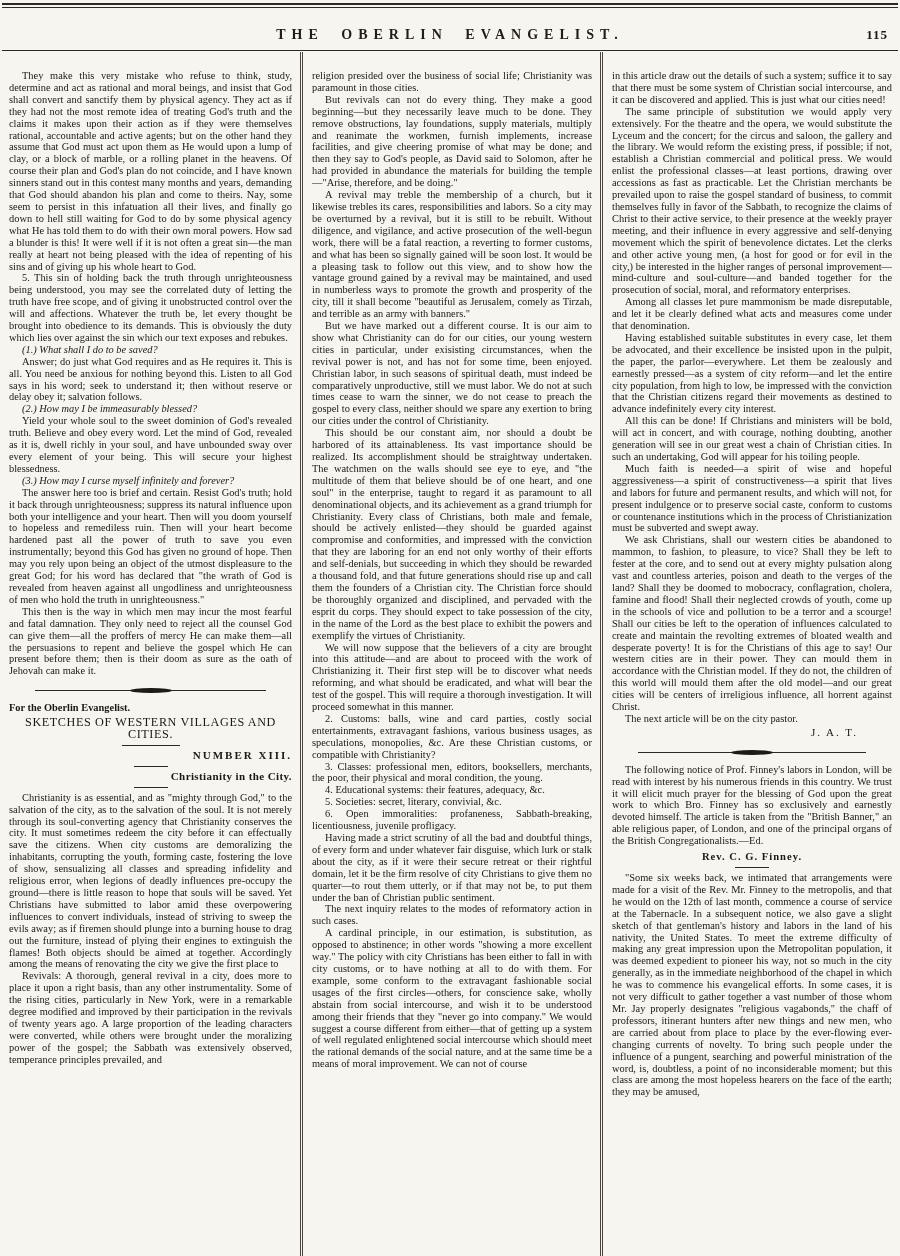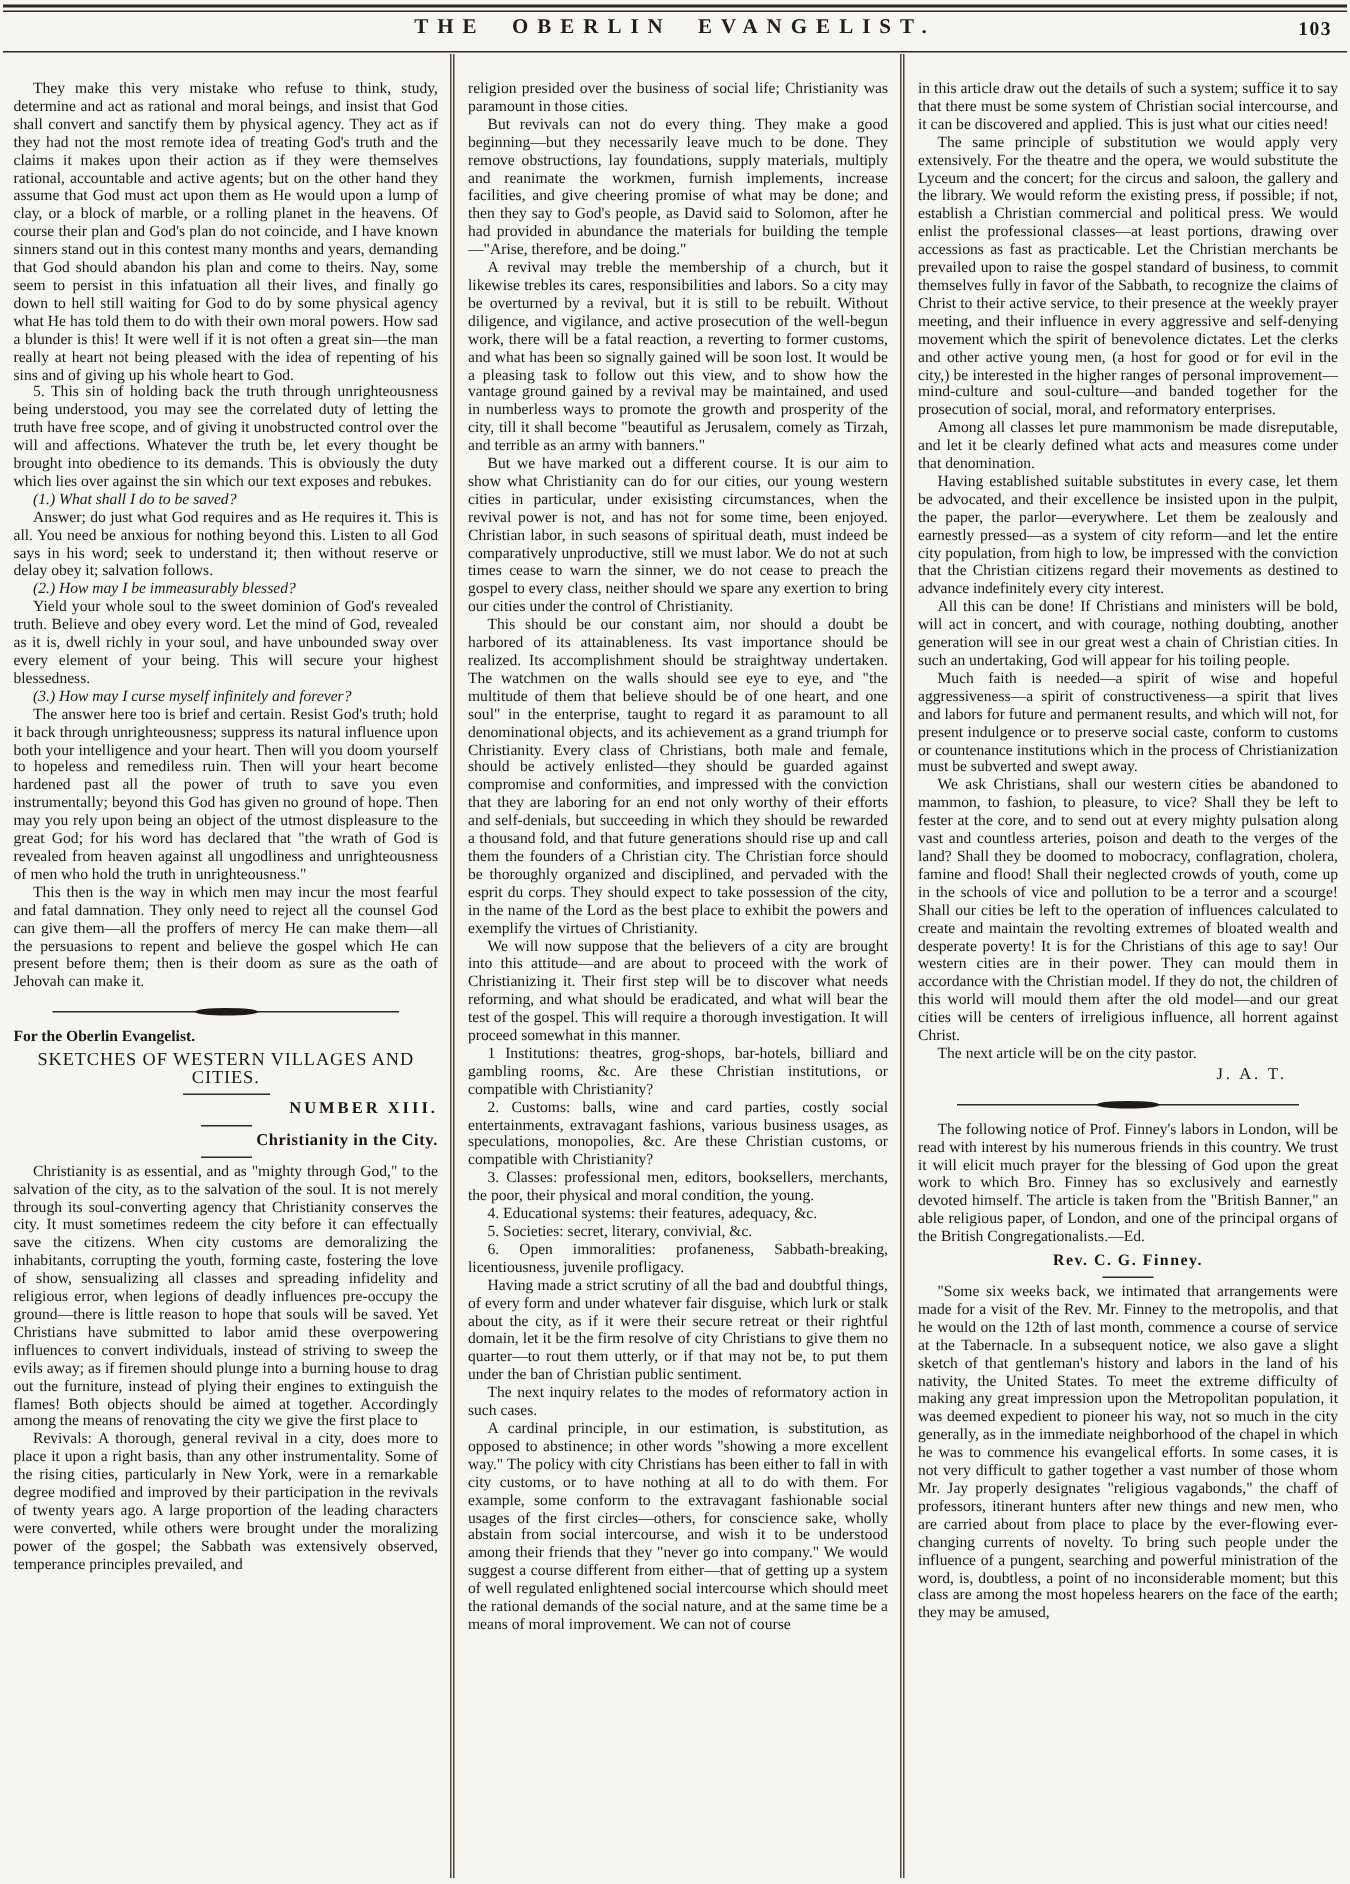--- a/index.html
+++ b/index.html
@@ -11,21 +11,21 @@
   }
   .page{
     position:relative;width:900px;height:1256px;
     background:#f7f5ef;
     overflow:hidden;
     box-sizing:border-box;
   }
   
   .rule-thick{height:2px;background:#2d2822;margin:3px 2px 0 2px;}
   .rule-thin{height:1px;background:#2d2822;margin:2px 2px 0 2px;}
-  .header-row{position:relative;height:24px;}
+  .header-row{position:relative;height:24px;margin-top:16px;}
   .masthead{
     position:absolute;left:0;right:0;top:3px;
     text-align:center;
     font-size:14px;font-weight:bold;
     letter-spacing:6px;word-spacing:8px;
     color:#221d17;
   }
   .page-num{
     position:absolute;right:12px;top:3px;
     font-size:13px;font-weight:bold;letter-spacing:1px;
@@ -66,21 +66,21 @@
 </head>
 <body>
 
 <div class="page">
 
   <div class="rule-thick"></div>
   <div class="rule-thin"></div>
 
   <div class="header-row">
     <div class="masthead">THE OBERLIN EVANGELIST.</div>
-    <div class="page-num">103</div>
+    <div class="page-num">115</div>
   </div>
 
   <div class="rule-thin"></div>
 
   <div class="cols">
 
     <div class="col">
       <p>They make this very mistake who refuse to think, study, determine and act as rational and moral beings, and insist that God shall convert and sanctify them by physical agency. They act as if they had not the most remote idea of treating God's truth and the claims it makes upon their action as if they were themselves rational, accountable and active agents; but on the other hand they assume that God must act upon them as He would upon a lump of clay, or a block of marble, or a rolling planet in the heavens. Of course their plan and God's plan do not coincide, and I have known sinners stand out in this contest many months and years, demanding that God should abandon his plan and come to theirs. Nay, some seem to persist in this infatuation all their lives, and finally go down to hell still waiting for God to do by some physical agency what He has told them to do with their own moral powers. How sad a blunder is this! It were well if it is not often a great sin—the man really at heart not being pleased with the idea of repenting of his sins and of giving up his whole heart to God.</p>
       <p>5. This sin of holding back the truth through unrighteousness being understood, you may see the correlated duty of letting the truth have free scope, and of giving it unobstructed control over the will and affections. Whatever the truth be, let every thought be brought into obedience to its demands. This is obviously the duty which lies over against the sin which our text exposes and rebukes.</p>
       <p class="qline">(1.) What shall I do to be saved?</p>
@@ -102,21 +102,20 @@
       <p>Revivals: A thorough, general revival in a city, does more to place it upon a right basis, than any other instrumentality. Some of the rising cities, particularly in New York, were in a remarkable degree modified and improved by their participation in the revivals of twenty years ago. A large proportion of the leading characters were converted, while others were brought under the moralizing power of the gospel; the Sabbath was extensively observed, temperance principles prevailed, and</p>
     </div>
 
     <div class="col">
       <p class="noindent">religion presided over the business of social life; Christianity was paramount in those cities.</p>
       <p>But revivals can not do every thing. They make a good beginning—but they necessarily leave much to be done. They remove obstructions, lay foundations, supply materials, multiply and reanimate the workmen, furnish implements, increase facilities, and give cheering promise of what may be done; and then they say to God's people, as David said to Solomon, after he had provided in abundance the materials for building the temple—"Arise, therefore, and be doing."</p>
       <p>A revival may treble the membership of a church, but it likewise trebles its cares, responsibilities and labors. So a city may be overturned by a revival, but it is still to be rebuilt. Without diligence, and vigilance, and active prosecution of the well-begun work, there will be a fatal reaction, a reverting to former customs, and what has been so signally gained will be soon lost. It would be a pleasing task to follow out this view, and to show how the vantage ground gained by a revival may be maintained, and used in numberless ways to promote the growth and prosperity of the city, till it shall become "beautiful as Jerusalem, comely as Tirzah, and terrible as an army with banners."</p>
       <p>But we have marked out a different course. It is our aim to show what Christianity can do for our cities, our young western cities in particular, under exisisting circumstances, when the revival power is not, and has not for some time, been enjoyed. Christian labor, in such seasons of spiritual death, must indeed be comparatively unproductive, still we must labor. We do not at such times cease to warn the sinner, we do not cease to preach the gospel to every class, neither should we spare any exertion to bring our cities under the control of Christianity.</p>
       <p>This should be our constant aim, nor should a doubt be harbored of its attainableness. Its vast importance should be realized. Its accomplishment should be straightway undertaken. The watchmen on the walls should see eye to eye, and "the multitude of them that believe should be of one heart, and one soul" in the enterprise, taught to regard it as paramount to all denominational objects, and its achievement as a grand triumph for Christianity. Every class of Christians, both male and female, should be actively enlisted—they should be guarded against compromise and conformities, and impressed with the conviction that they are laboring for an end not only worthy of their efforts and self-denials, but succeeding in which they should be rewarded a thousand fold, and that future generations should rise up and call them the founders of a Christian city. The Christian force should be thoroughly organized and disciplined, and pervaded with the esprit du corps. They should expect to take possession of the city, in the name of the Lord as the best place to exhibit the powers and exemplify the virtues of Christianity.</p>
       <p>We will now suppose that the believers of a city are brought into this attitude—and are about to proceed with the work of Christianizing it. Their first step will be to discover what needs reforming, and what should be eradicated, and what will bear the test of the gospel. This will require a thorough investigation. It will proceed somewhat in this manner.</p>
-      <p>1 Institutions: theatres, grog-shops, bar-hotels, billiard and gambling rooms, &amp;c. Are these Christian institutions, or compatible with Christianity?</p>
       <p>2. Customs: balls, wine and card parties, costly social entertainments, extravagant fashions, various business usages, as speculations, monopolies, &amp;c. Are these Christian customs, or compatible with Christianity?</p>
       <p>3. Classes: professional men, editors, booksellers, merchants, the poor, their physical and moral condition, the young.</p>
       <p>4. Educational systems: their features, adequacy, &amp;c.</p>
       <p>5. Societies: secret, literary, convivial, &amp;c.</p>
       <p>6. Open immoralities: profaneness, Sabbath-breaking, licentiousness, juvenile profligacy.</p>
       <p>Having made a strict scrutiny of all the bad and doubtful things, of every form and under whatever fair disguise, which lurk or stalk about the city, as if it were their secure retreat or their rightful domain, let it be the firm resolve of city Christians to give them no quarter—to rout them utterly, or if that may not be, to put them under the ban of Christian public sentiment.</p>
       <p>The next inquiry relates to the modes of reformatory action in such cases.</p>
       <p>A cardinal principle, in our estimation, is substitution, as opposed to abstinence; in other words "showing a more excellent way." The policy with city Christians has been either to fall in with city customs, or to have nothing at all to do with them. For example, some conform to the extravagant fashionable social usages of the first circles—others, for conscience sake, wholly abstain from social intercourse, and wish it to be understood among their friends that they "never go into company." We would suggest a course different from either—that of getting up a system of well regulated enlightened social intercourse which should meet the rational demands of the social nature, and at the same time be a means of moral improvement. We can not of course</p>
     </div>
 

